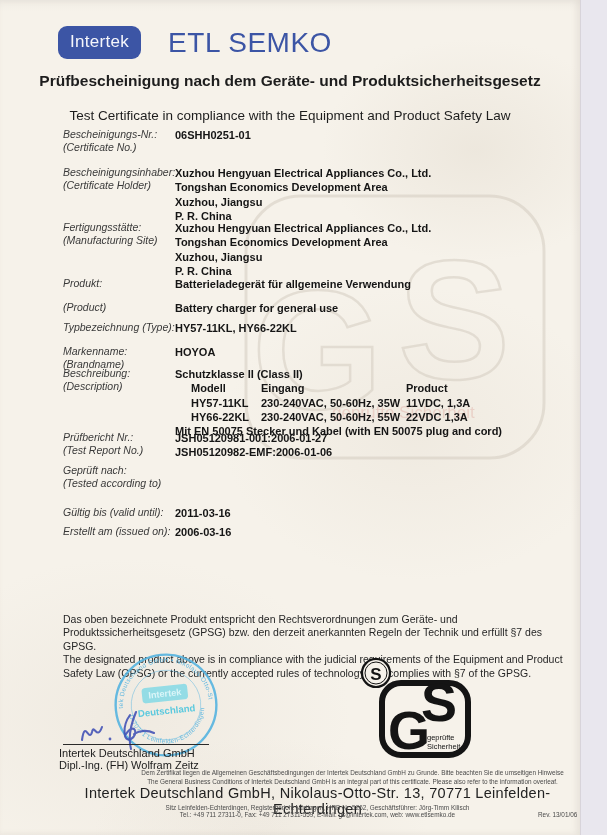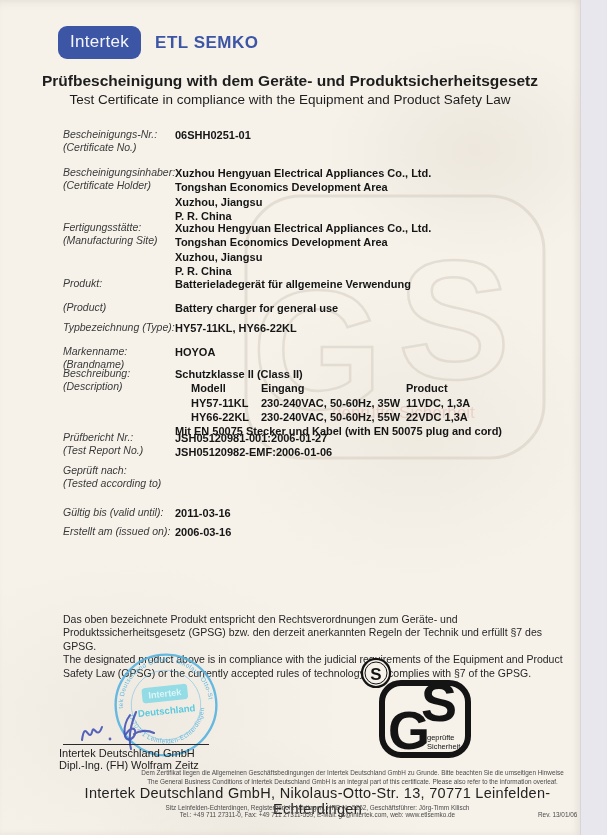--- a/index.html
+++ b/index.html
@@ -20,25 +20,25 @@
       #f6f2ea;
     box-shadow: inset -3px 0 6px rgba(120,110,100,.12);
   }
   .edge-right{position:absolute;left:580px;top:0;width:27px;height:835px;
     background:#e9e7ee;border-left:1px solid #d8d4da;}
 
   
   .logo-row{position:absolute;left:58px;top:26px;display:flex;align-items:center;}
   .logo-box{background:#3c55a5;color:#f5f6fb;border-radius:9px;
     padding:6px 12px 7px 12px;font-size:17px;letter-spacing:.3px;}
-  .division{color:#3c55a5;font-weight:bold;font-size:17px;letter-spacing:.5px;margin-left:14px;}
+  .division{color:#3c55a5;font-weight:normal;font-size:28px;letter-spacing:.5px;margin-left:27px;}
 
   .titles{position:absolute;left:0;top:72px;width:580px;text-align:center;color:#1d1d1d;}
   .title-de{font-weight:bold;font-size:15.5px;}
-  .title-en{font-size:13.5px;margin-top:2px;}
+  .title-en{font-size:13.5px;margin-top:18px;}
 
   
   .row{position:absolute;left:63px;display:flex;}
   .lbl{width:112px;flex:0 0 112px;font-style:italic;font-size:10.5px;color:#3a3a3a;line-height:1.25;}
   .val{font-weight:bold;font-size:11px;color:#151515;line-height:1.3;}
   .spec-row{display:flex;margin-left:16px;}
   .spec-c1{width:70px;flex:0 0 70px;}
   .spec-c2{width:145px;flex:0 0 145px;}
 
   .compliance{position:absolute;left:63px;top:613px;width:512px;
@@ -77,21 +77,21 @@
   </svg>
 
   <div class="logo-row">
     <div class="logo-box">
       <span>Intertek</span>
     </div>
     <div class="division">ETL SEMKO</div>
   </div>
 
   <div class="titles">
-    <div class="title-de">Prüfbescheinigung with dem Geräte- und Produktsicherheitsgesetz</div>
+    <div class="title-de">Prüfbescheinigung nach dem Geräte- und Produktsicherheitsgesetz</div>
     <div class="title-en">Test Certificate in compliance with the Equipment and Product Safety Law</div>
   </div>
 
   <div class="row" style="top:128px">
     <div class="lbl">
       <div>Bescheinigungs-Nr.:</div>
       <div>(Certificate No.)</div>
     </div>
     <div class="val">06SHH0251-01</div>
   </div>

